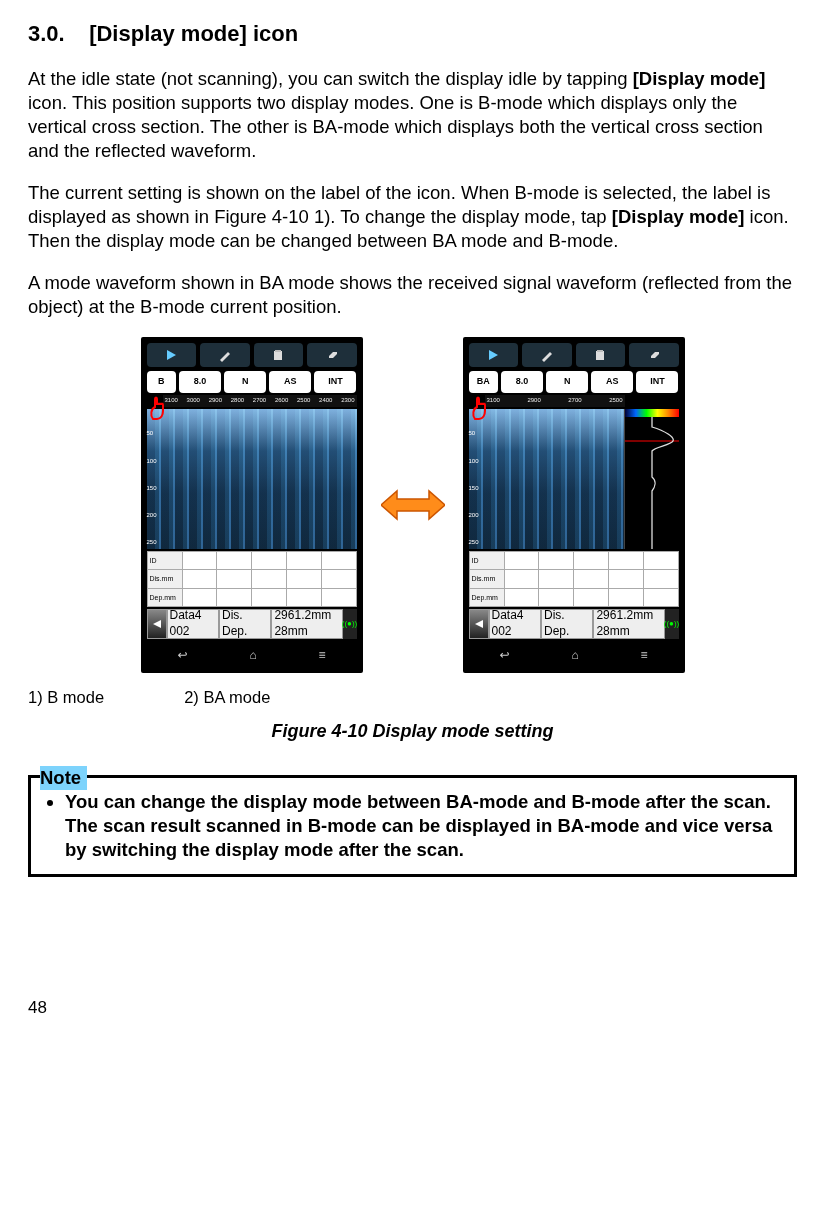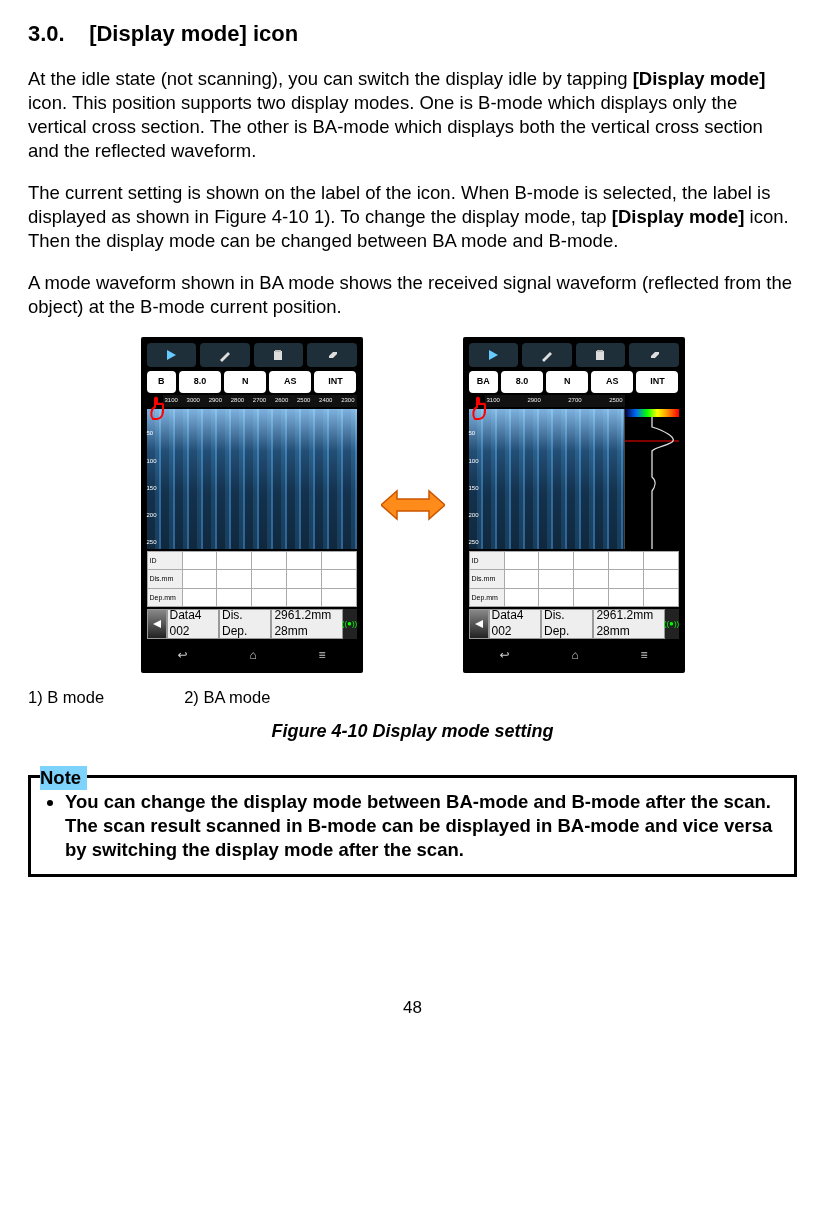--- a/index.html
+++ b/index.html
@@ -149,21 +149,21 @@
     font-weight:bold; background:#7dd3fc; padding:0 6px 0 0;
   }
   .note-box {
     border:3px solid #000;
     border-top:3px solid #000;
     padding:12px 14px 12px 18px;
     margin-top:-1px;
   }
   .note-box ul { margin:0; padding-left:16px;font-weight:bold;}
   .note-box li { margin:0;}
-  .page-num { text-align:center; margin-top:120px; font-size:17px;}
+  .page-num { margin-top:120px; font-size:17px;}
 </style>
 </head>
 <body>
 
 <div class="section-heading">
   <span>3.0.</span>&nbsp;&nbsp;&nbsp;
   <span>[Display mode] icon</span>
 </div>
 
 <div class="para">

